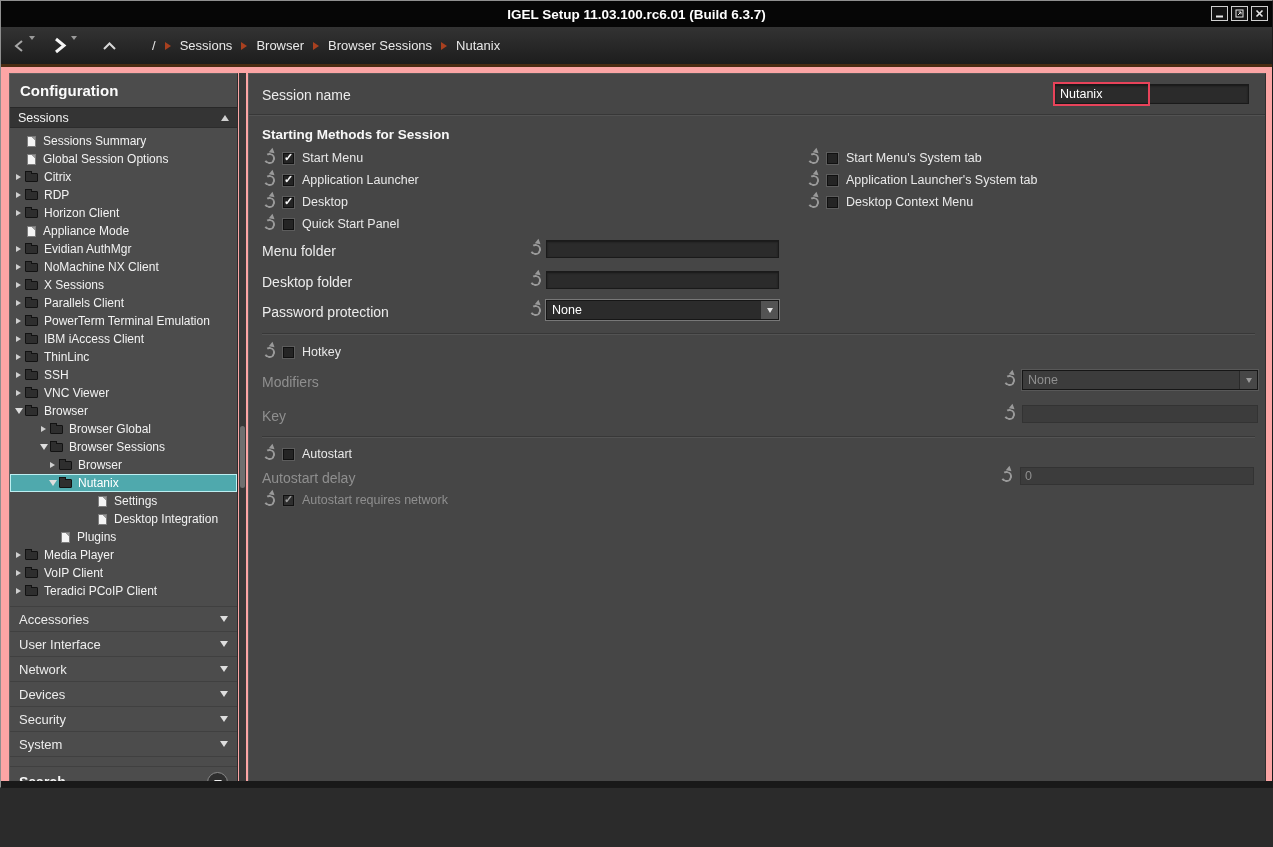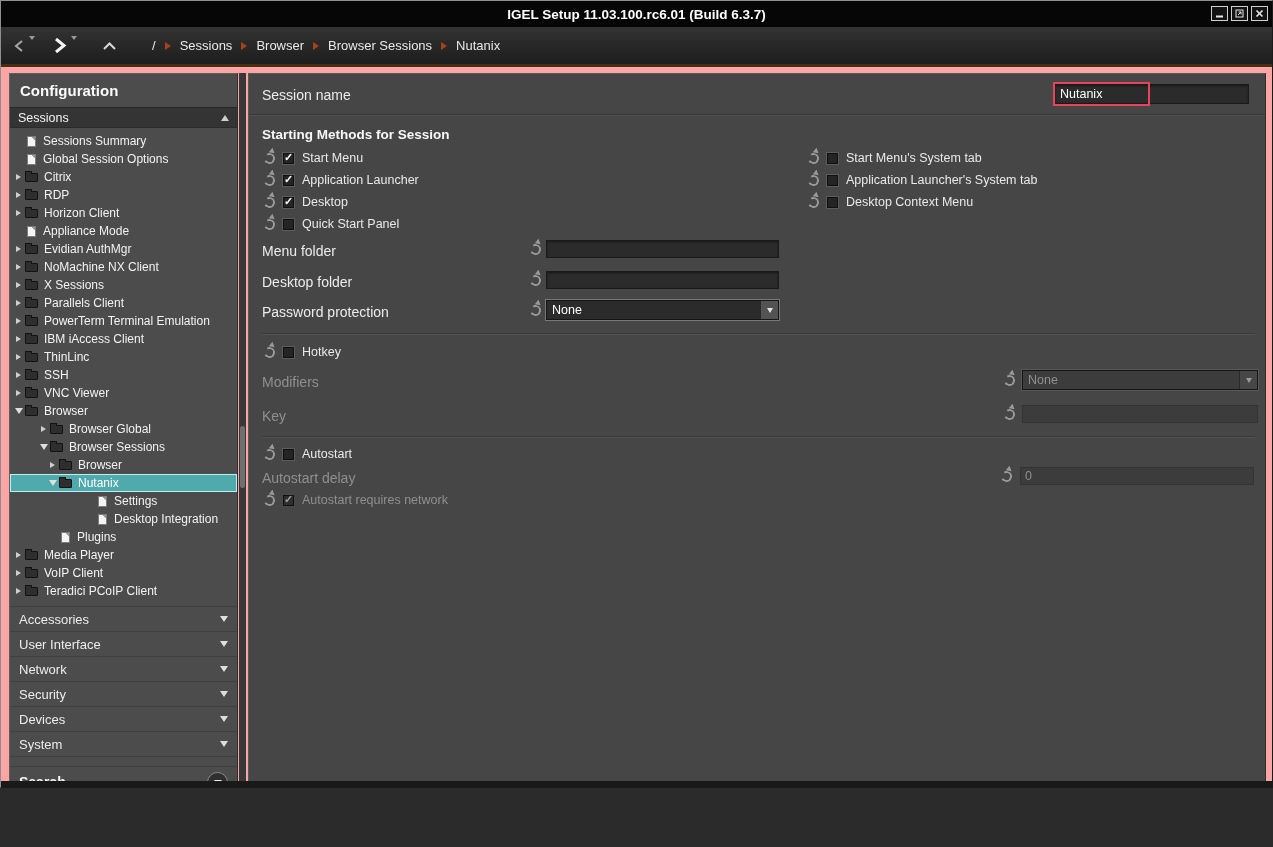--- a/index.html
+++ b/index.html
@@ -357,25 +357,25 @@
         </div>
       <div class="ssec">
           <span>User Interface</span>
           <i class="tri-d"></i>
         </div>
       <div class="ssec">
           <span>Network</span>
           <i class="tri-d"></i>
         </div>
       <div class="ssec">
+          <span>Devices</span>
+          <i class="tri-d"></i>
+        </div>
+      <div class="ssec">
           <span>Security</span>
-          <i class="tri-d"></i>
-        </div>
-      <div class="ssec">
-          <span>Devices</span>
           <i class="tri-d"></i>
         </div>
       <div class="ssec">
           <span>System</span>
           <i class="tri-d"></i>
         </div>
     </div>
 
     <div class="search">
       <span>Search</span>

